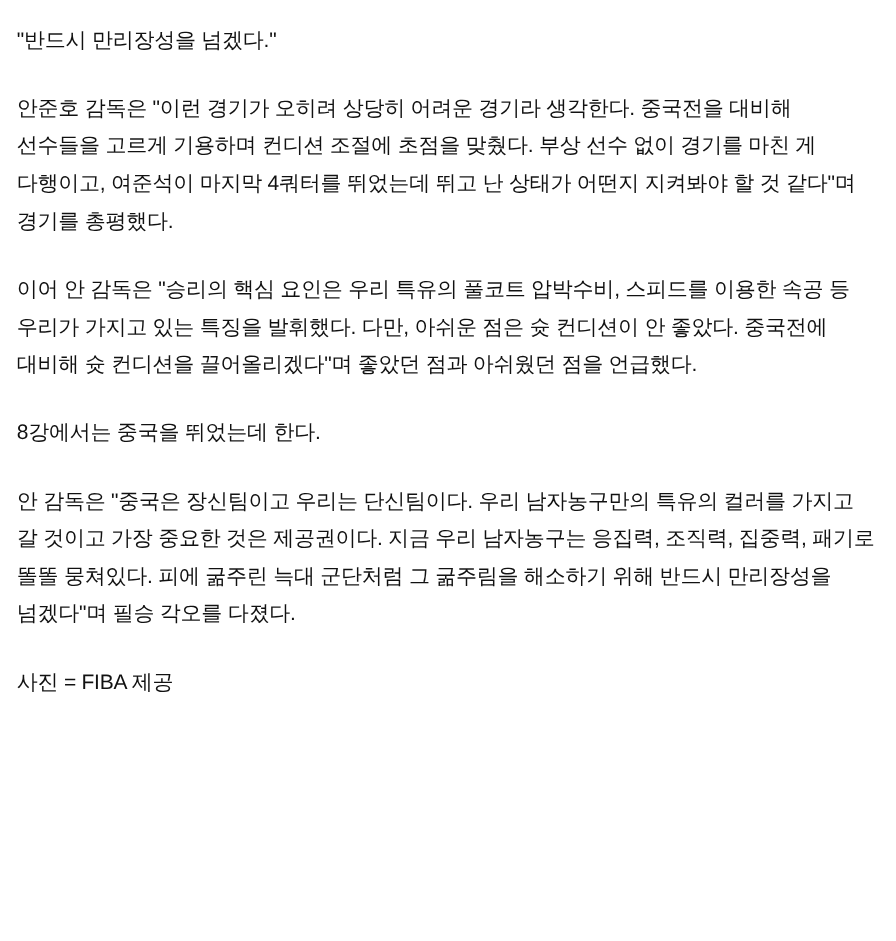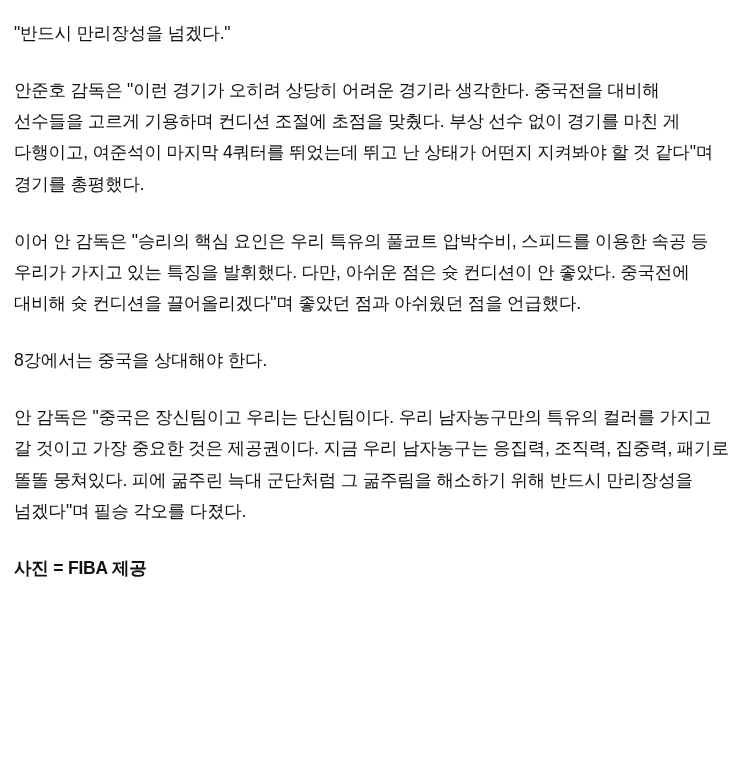--- a/index.html
+++ b/index.html
@@ -23,29 +23,28 @@
     line-height: 1.78;
     letter-spacing: -0.2px;
     color: #111111;
     margin: 0 0 26px 0;
     text-align: left;
     word-break: keep-all;
     white-space: pre-wrap;
   }
   .para:last-child {
     margin-bottom: 16px;
-    font-weight: bold;
   }
   .para.credit {
     margin-top: 4px;
   }
 </style>
 </head>
 <body>
 
 <div class="article">
   <p class="para">"반드시 만리장성을 넘겠다."</p>
   <p class="para">안준호 감독은 "이런 경기가 오히려 상당히 어려운 경기라 생각한다. 중국전을 대비해 선수들을 고르게 기용하며 컨디션 조절에 초점을 맞췄다. 부상 선수 없이 경기를 마친 게 다행이고, 여준석이 마지막 4쿼터를 뛰었는데 뛰고 난 상태가 어떤지 지켜봐야 할 것 같다"며 경기를 총평했다.</p>
   <p class="para">이어 안 감독은 "승리의 핵심 요인은 우리 특유의 풀코트 압박수비, 스피드를 이용한 속공 등 우리가 가지고 있는 특징을 발휘했다. 다만, 아쉬운 점은 슛 컨디션이 안 좋았다. 중국전에 대비해 슛 컨디션을 끌어올리겠다"며 좋았던 점과 아쉬웠던 점을 언급했다.</p>
-  <p class="para">8강에서는 중국을 상대해야 한다.</p>
+  <p class="para">8강에서는 중국을 뛰었는데 한다.</p>
   <p class="para">안 감독은 "중국은 장신팀이고 우리는 단신팀이다. 우리 남자농구만의 특유의 컬러를 가지고 갈 것이고 가장 중요한 것은 제공권이다. 지금 우리 남자농구는 응집력, 조직력, 집중력, 패기로 똘똘 뭉쳐있다. 피에 굶주린 늑대 군단처럼 그 굶주림을 해소하기 위해 반드시 만리장성을 넘겠다"며 필승 각오를 다졌다.</p>
   <p class="para credit">사진 = FIBA 제공</p>
 </div>
 
 </body></html>

